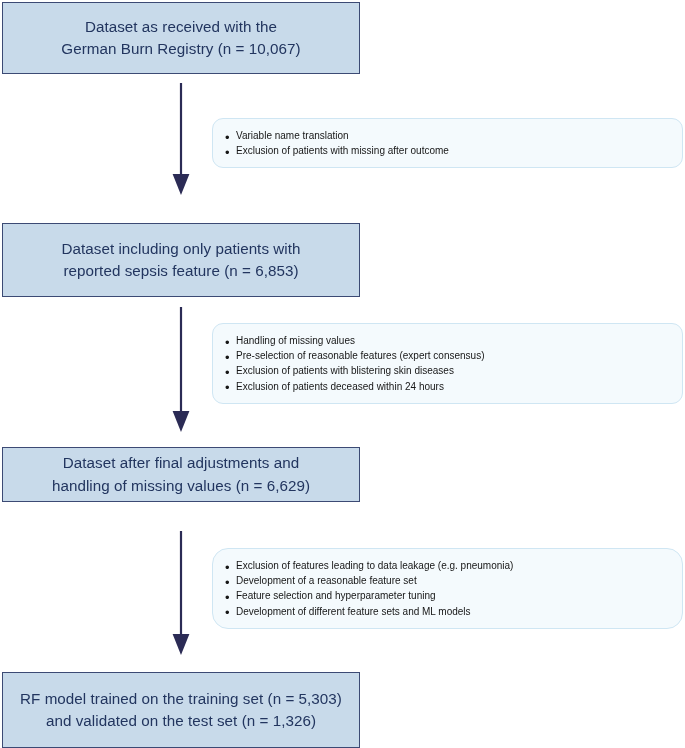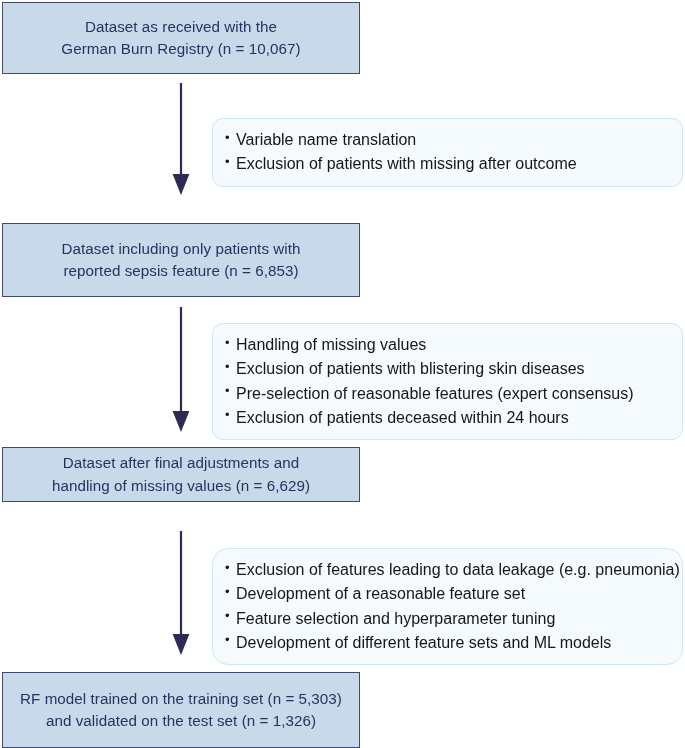--- a/index.html
+++ b/index.html
@@ -53,21 +53,21 @@
   .note-box {
     position: absolute;
     left: 212px;
     width: 471px;
     box-sizing: border-box;
     background: #f4fafd;
     border: 1.3px solid #cfe6f3;
     border-radius: 11px;
     padding: 9px 14px 9px 12px;
     color: #161616;
-    font-size: 16px;
+    font-size: 10px;
     line-height: 1.52;
   }
   .note-box ul {
     margin: 0;
     padding: 0;
     list-style: none;
   }
   .note-box li {
     position: relative;
     padding-left: 11px;
@@ -134,22 +134,22 @@
   <div class="arrow" id="arrow-1">
     <svg width="24" height="125" viewBox="0 0 24 125" aria-hidden="true">
       <line x1="12" y1="0" x2="12" y2="107" stroke="#2b2b55" stroke-width="2.2"></line>
       <polygon points="12,125 3.6,104 20.4,104" fill="#2b2b55"></polygon>
     </svg>
   </div>
 
   <div class="note-box" id="note-1">
     <ul>
       <li>Handling of missing values</li>
+      <li>Pre-selection of reasonable features (expert consensus)</li>
       <li>Exclusion of patients with blistering skin diseases</li>
-      <li>Pre-selection of reasonable features (expert consensus)</li>
       <li>Exclusion of patients deceased within 24 hours</li>
     </ul>
   </div>
 
   <div class="stage-box" id="stage-2">
     <span class="stage-text">
       <span>Dataset after final adjustments and</span><br>
       <span>handling of missing values (n = 6,629)</span>
     </span>
   </div>

